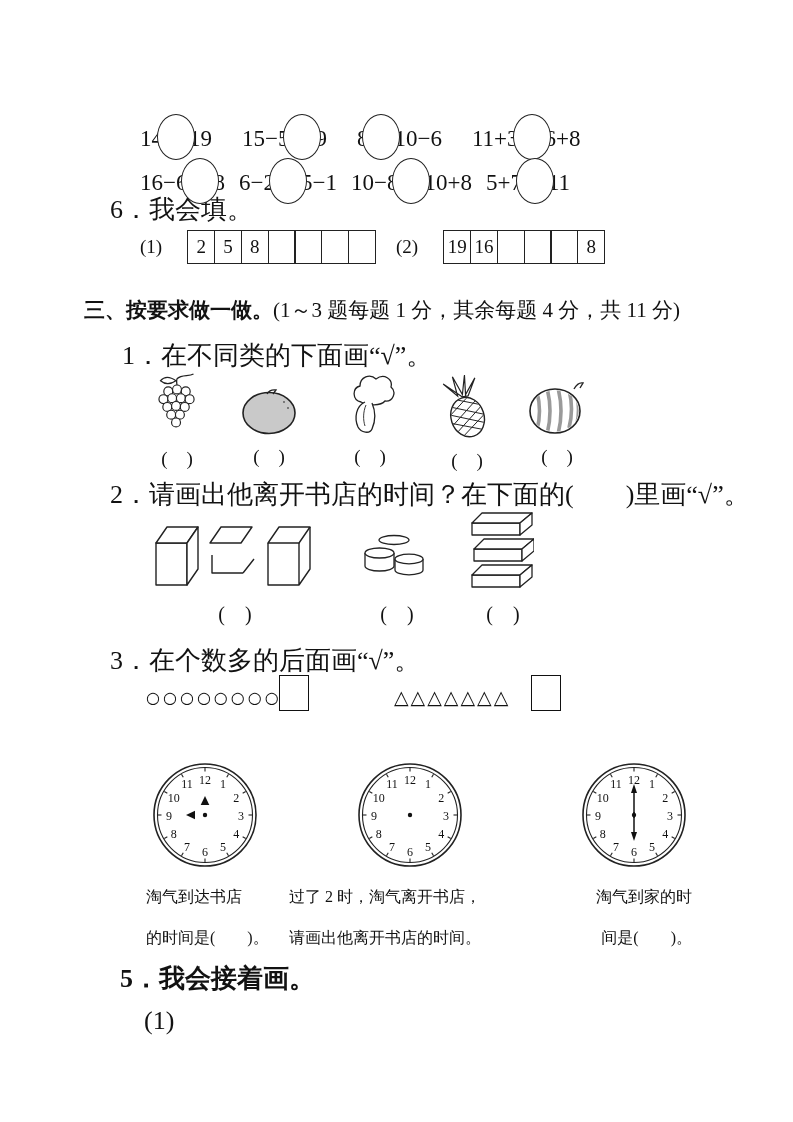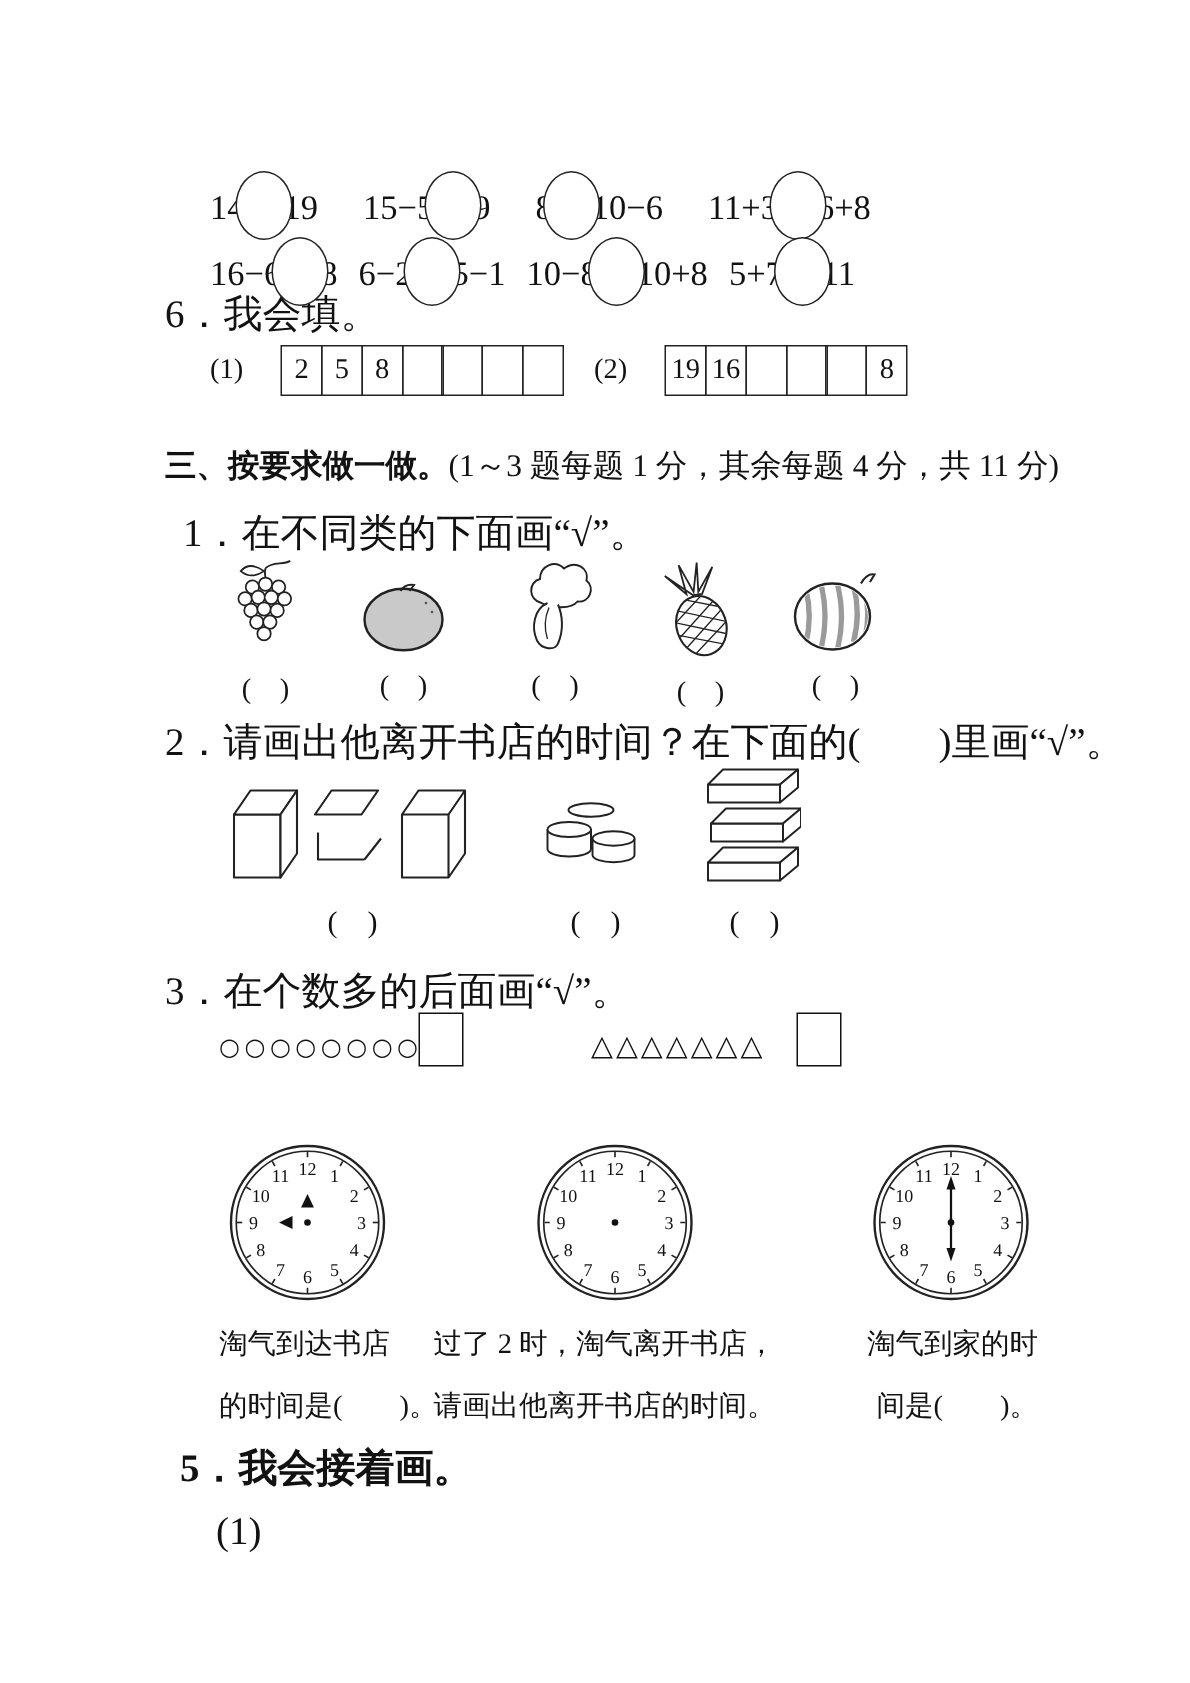--- a/index.html
+++ b/index.html
@@ -15,38 +15,38 @@
               border-radius:50%;margin:0 -6px;transform:translateY(14px);background:#fff;position:relative;z-index:1;}
   
   .q-line{position:absolute;font-size:26px;white-space:nowrap;}
   .q6-tables{position:absolute;left:140px;top:230px;display:flex;align-items:center;gap:20px;}
   .tbl-label{font-size:19px;margin-right:5px;}
   .tbl{display:flex;}
   .tbl .cell{width:28px;height:34px;border:1.2px solid #222;margin-left:-1.2px;
              display:flex;align-items:center;justify-content:center;font-size:19px;box-sizing:border-box;}
   .tbl .cell:first-child{margin-left:0;}
   
-  .sec-hdr{position:absolute;left:84px;top:296px;font-size:21px;white-space:nowrap;margin-left:26px;}
+  .sec-hdr{position:absolute;left:84px;top:296px;font-size:21px;white-space:nowrap;}
   .sec-hdr .b{font-weight:bold;}
   
   .fruit-col{position:absolute;top:372px;width:62px;display:flex;flex-direction:column;align-items:center;}
   .fruit-col svg{display:block;}
   .fruit-paren{font-size:19px;margin-top:8px;white-space:nowrap;}
   
   .blocks svg{position:absolute;}
   .blk-paren{position:absolute;top:601px;width:60px;text-align:center;font-size:20px;white-space:nowrap;}
   
   .circles-row{position:absolute;left:146px;top:688px;font-size:16px;letter-spacing:3px;
                font-family:"DejaVu Sans",sans-serif;}
   .triangles-row{position:absolute;left:394px;top:686px;font-size:19px;letter-spacing:2px;
                font-family:"DejaVu Sans",sans-serif;}
   .answer-box{position:absolute;top:675px;width:28px;height:34px;border:1.5px solid #111;background:#fff;}
   
   .clock{position:absolute;top:762px;}
-  .caption{position:absolute;top:876px;font-size:19px;line-height:41px;}
+  .caption{position:absolute;top:876px;font-size:16px;line-height:41px;}
   .caption div{white-space:nowrap;}
 </style>
 </head>
 <body>
 
 <div class="page">
 
   <div class="cmp-row cmp-row1">
     <span class="cmp-item">
       <span class="cmp-num">14</span>

